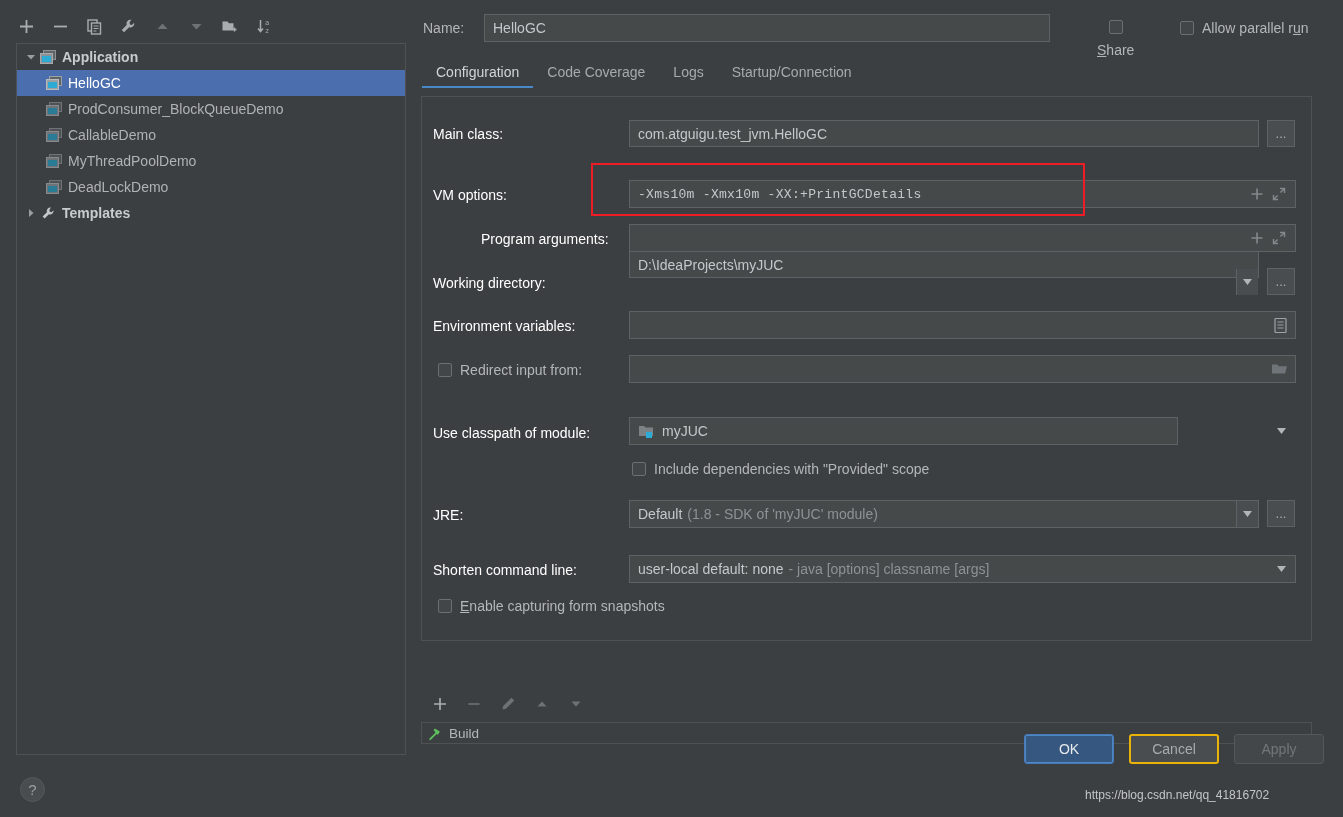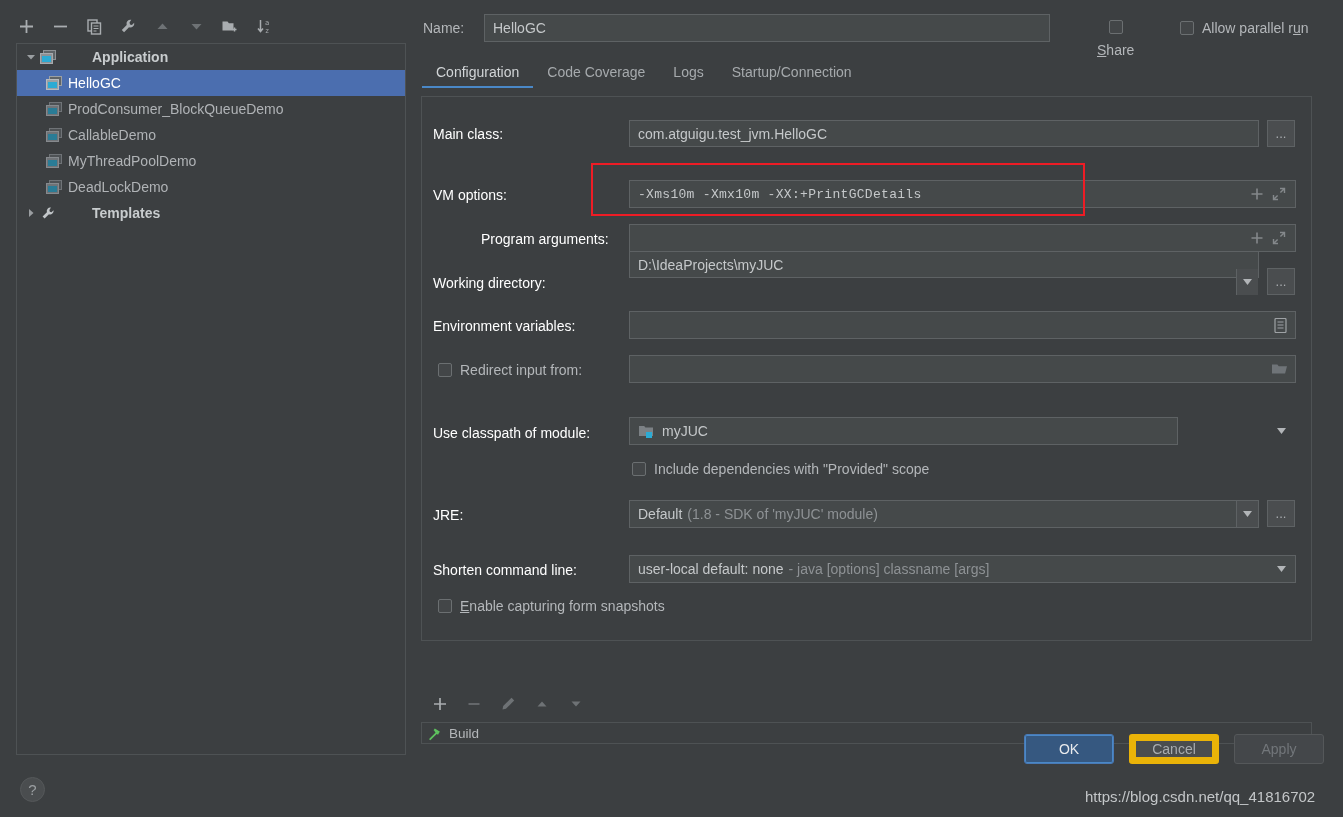--- a/index.html
+++ b/index.html
@@ -56,21 +56,21 @@
     width: 16px; height: 16px;
     display: inline-flex; align-items: center; justify-content: center;
     color: #9a9ea1; flex: 0 0 16px;
   }
   .tree-ico {
     width: 18px; height: 16px; margin-right: 5px;
     display: inline-flex; align-items: center; justify-content: center;
     flex: 0 0 18px;
   }
   .tree-label { color: #b0b3b6; font-size: 14px; }
-  .tree-label.bold { color: #c8ccce; font-weight: bold; margin-left: 30px; }
+  .tree-label.bold { color: #c8ccce; font-weight: bold; }
   .indent-1 { padding-left: 28px; }
   .indent-0 { padding-left: 6px; }
 
   
   .help-btn {
     position: absolute; left: 20px; top: 777px;
     width: 25px; height: 25px; border-radius: 50%;
     background: #4a4d4f; border: 1px solid #55585a;
     color: #9b9fa2; font-size: 15px;
     display: flex; align-items: center; justify-content: center;
@@ -214,32 +214,32 @@
     font-size: 14px;
   }
   .btn-ok {
     left: 1024px; width: 90px;
     background: #365880; border: 1px solid #4a7ab5;
     color: #e8eaec;
     box-shadow: 0 0 0 1px #4a88c7 inset;
   }
   .btn-cancel {
     left: 1129px; width: 90px;
-    background: #4a4d4f; border: 7px solid #eab308;
+    background: #4a4d4f; border: 2px solid #eab308;
     color: #a8acaf;
   }
   .btn-apply {
     left: 1234px; width: 90px;
     background: #44474a; border: 1px solid #55585a;
     color: #72767a;
   }
 
   .watermark {
     position: absolute; left: 1085px; top: 788px;
-    font-size: 15px; color: #cfd2d4;
+    font-size: 12px; color: #cfd2d4;
     white-space: nowrap;
     z-index: 40;
     opacity: 0.92;
   }
 </style>
 </head>
 <body>
 
 <div id="app">
 

